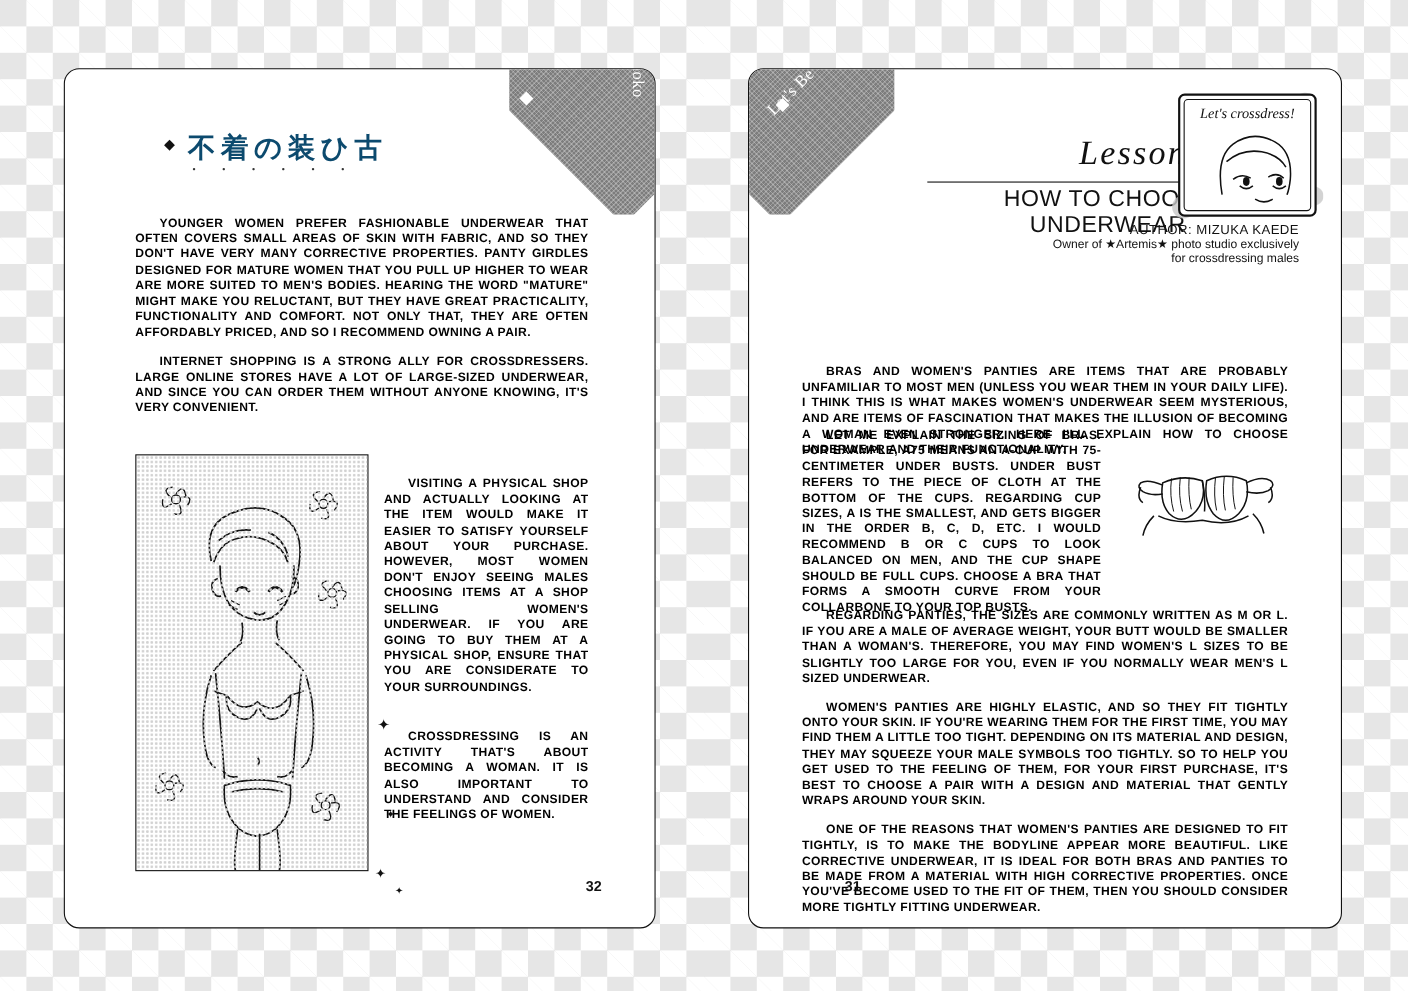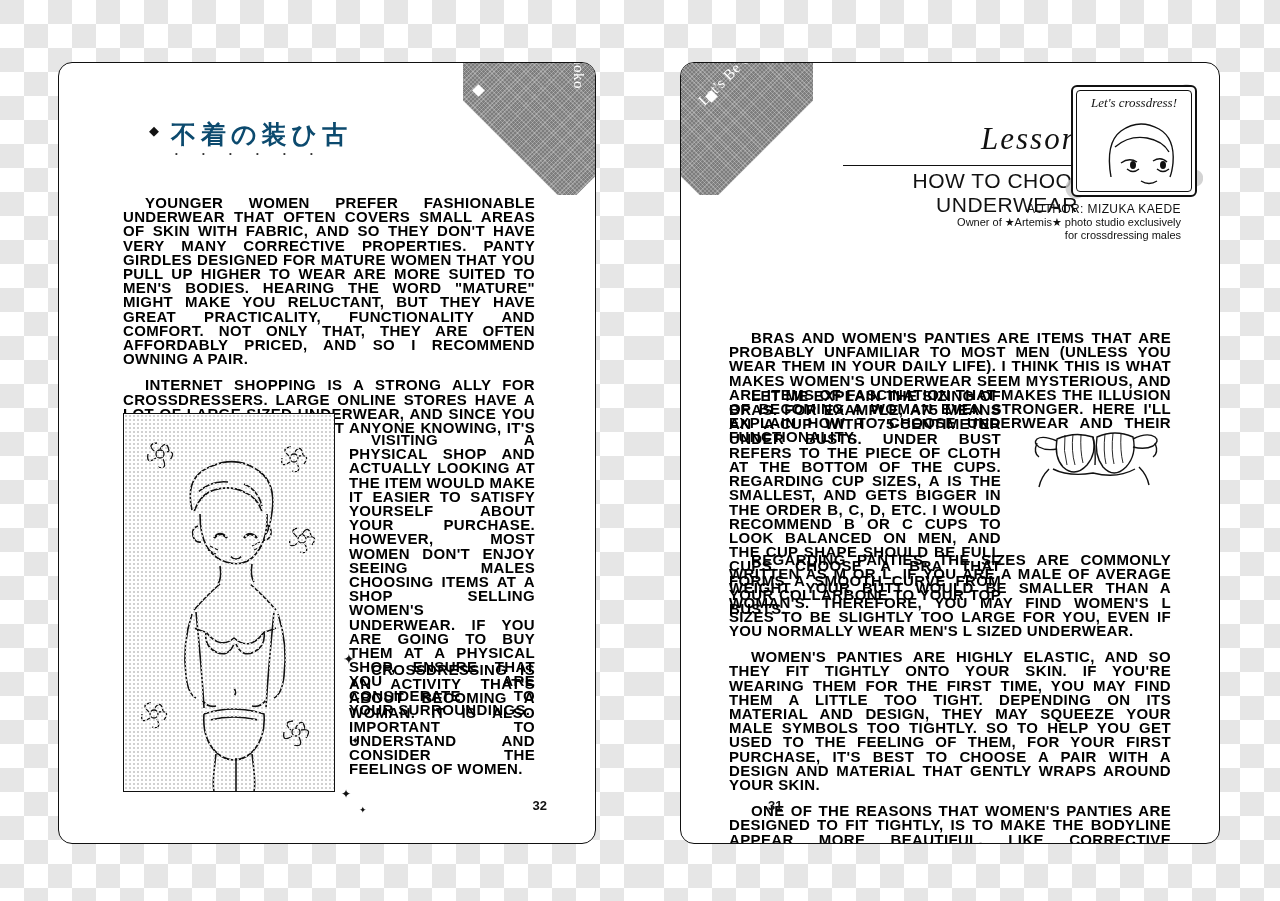--- a/index.html
+++ b/index.html
@@ -55,21 +55,21 @@
   }
 
   .content {
     position: absolute;
     inset: 0;
   }
 
   
   .body-text {
     font-family: "Liberation Sans", sans-serif;
-    font-size: 15px;
+    font-size: 11px;
     line-height: 14.2px;
     letter-spacing: 0.35px;
     color: #000;
     text-transform: uppercase;
     text-align: justify;
     font-weight: 600;
   }
   .body-text p {
     margin: 0 0 12px 0;
     text-indent: 22px;

